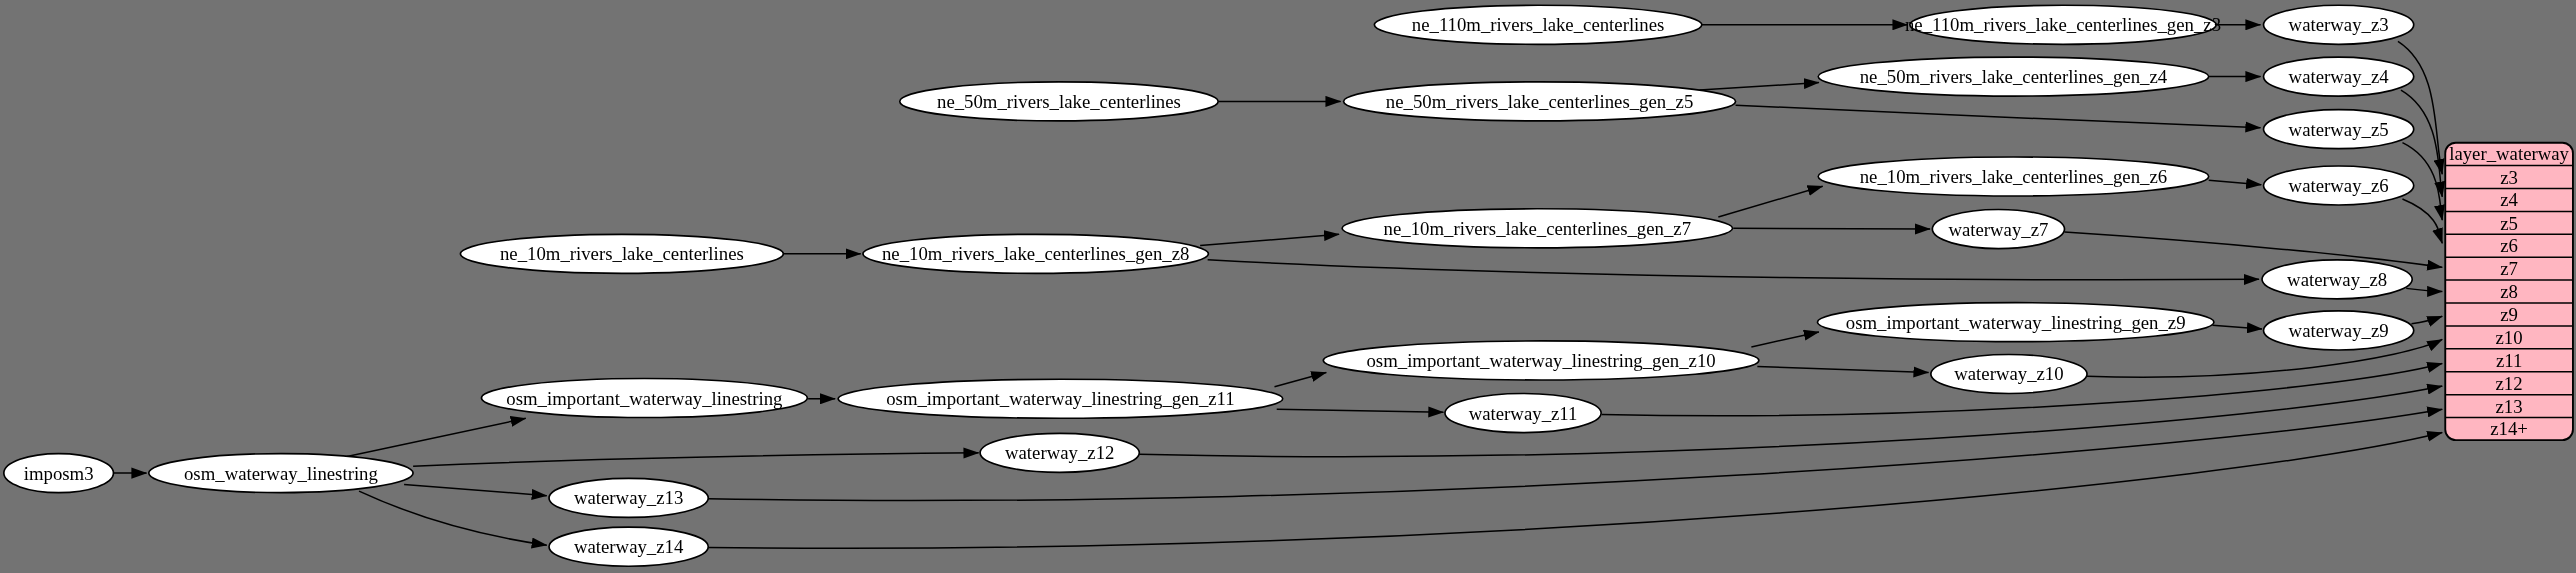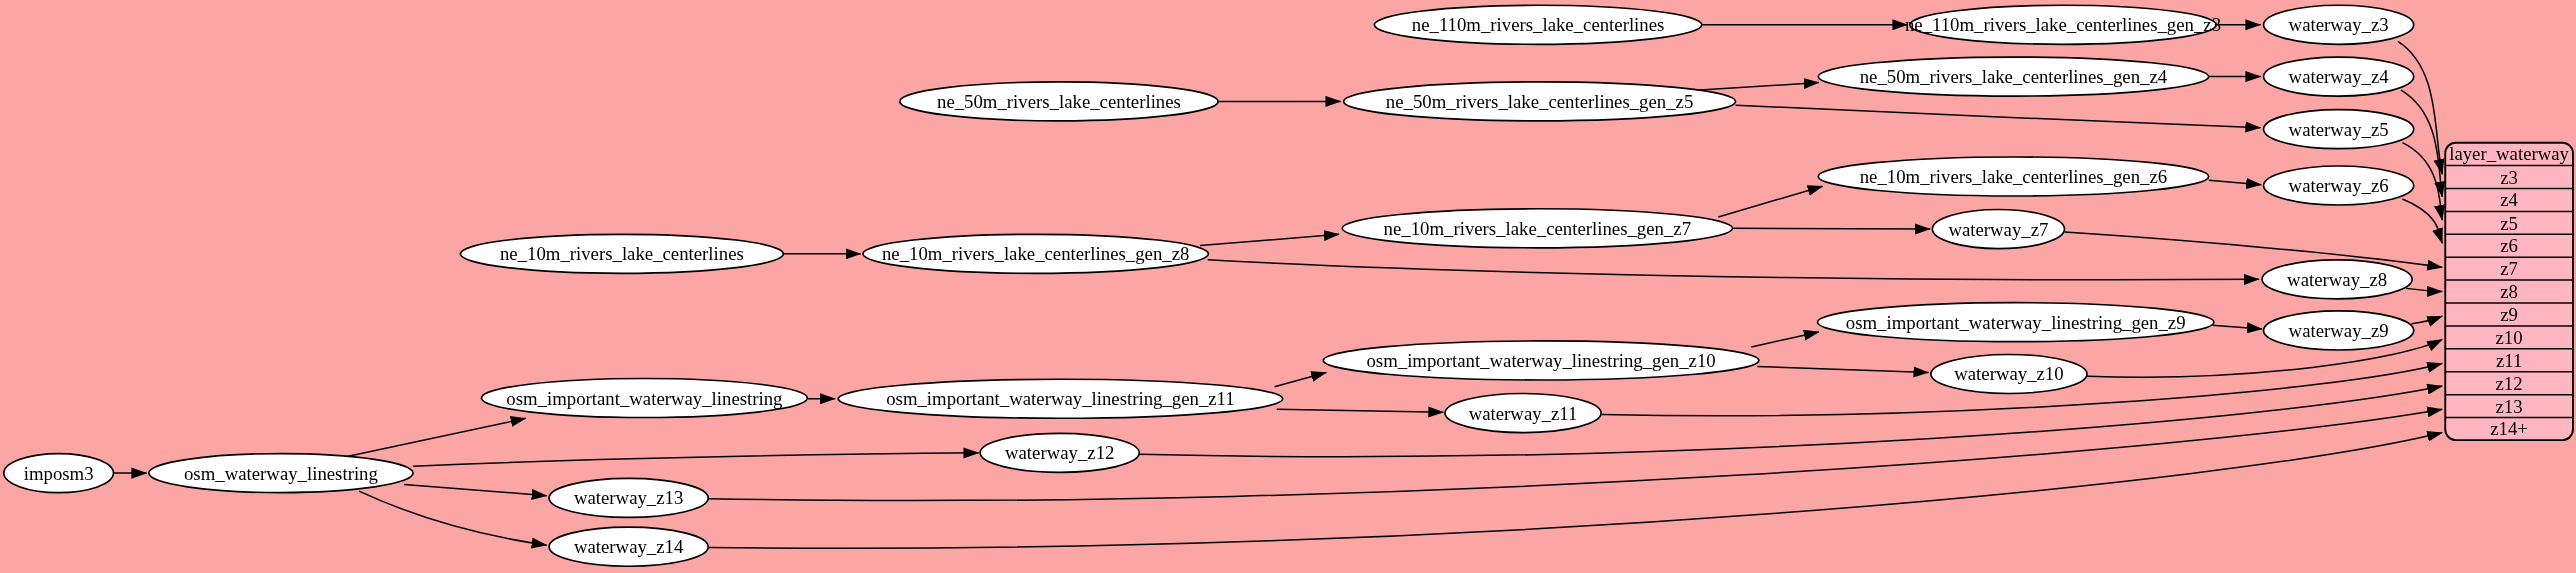--- a/index.html
+++ b/index.html
@@ -1,16 +1,16 @@
 <!DOCTYPE html>
 <html style="font-size:12px"><head>
 <meta charset="utf-8">
 <style>
   html, body { margin: 0; padding: 0; background: #ffffff; }
-  .canvas { position: relative; width: 2576px; height: 573px; background: #fca5a5; }
+  .canvas { position: relative; width: 2576px; height: 573px; background: #737373; }
   svg { display: block; }
   .node ellipse { fill: #ffffff; stroke: #000000; stroke-width: 2.2; }
   .node text, .tbl text {
     font-family: "Liberation Serif", "DejaVu Serif", serif;
     font-size: 25px; fill: #000000;
     text-anchor: middle; dominant-baseline: central;
   }
   .edge { fill: none; stroke: #000000; stroke-width: 2; }
   .tbl-outline { stroke: #000000; stroke-width: 2.5; }
   .tbl-sep { stroke: #000000; stroke-width: 2; }

